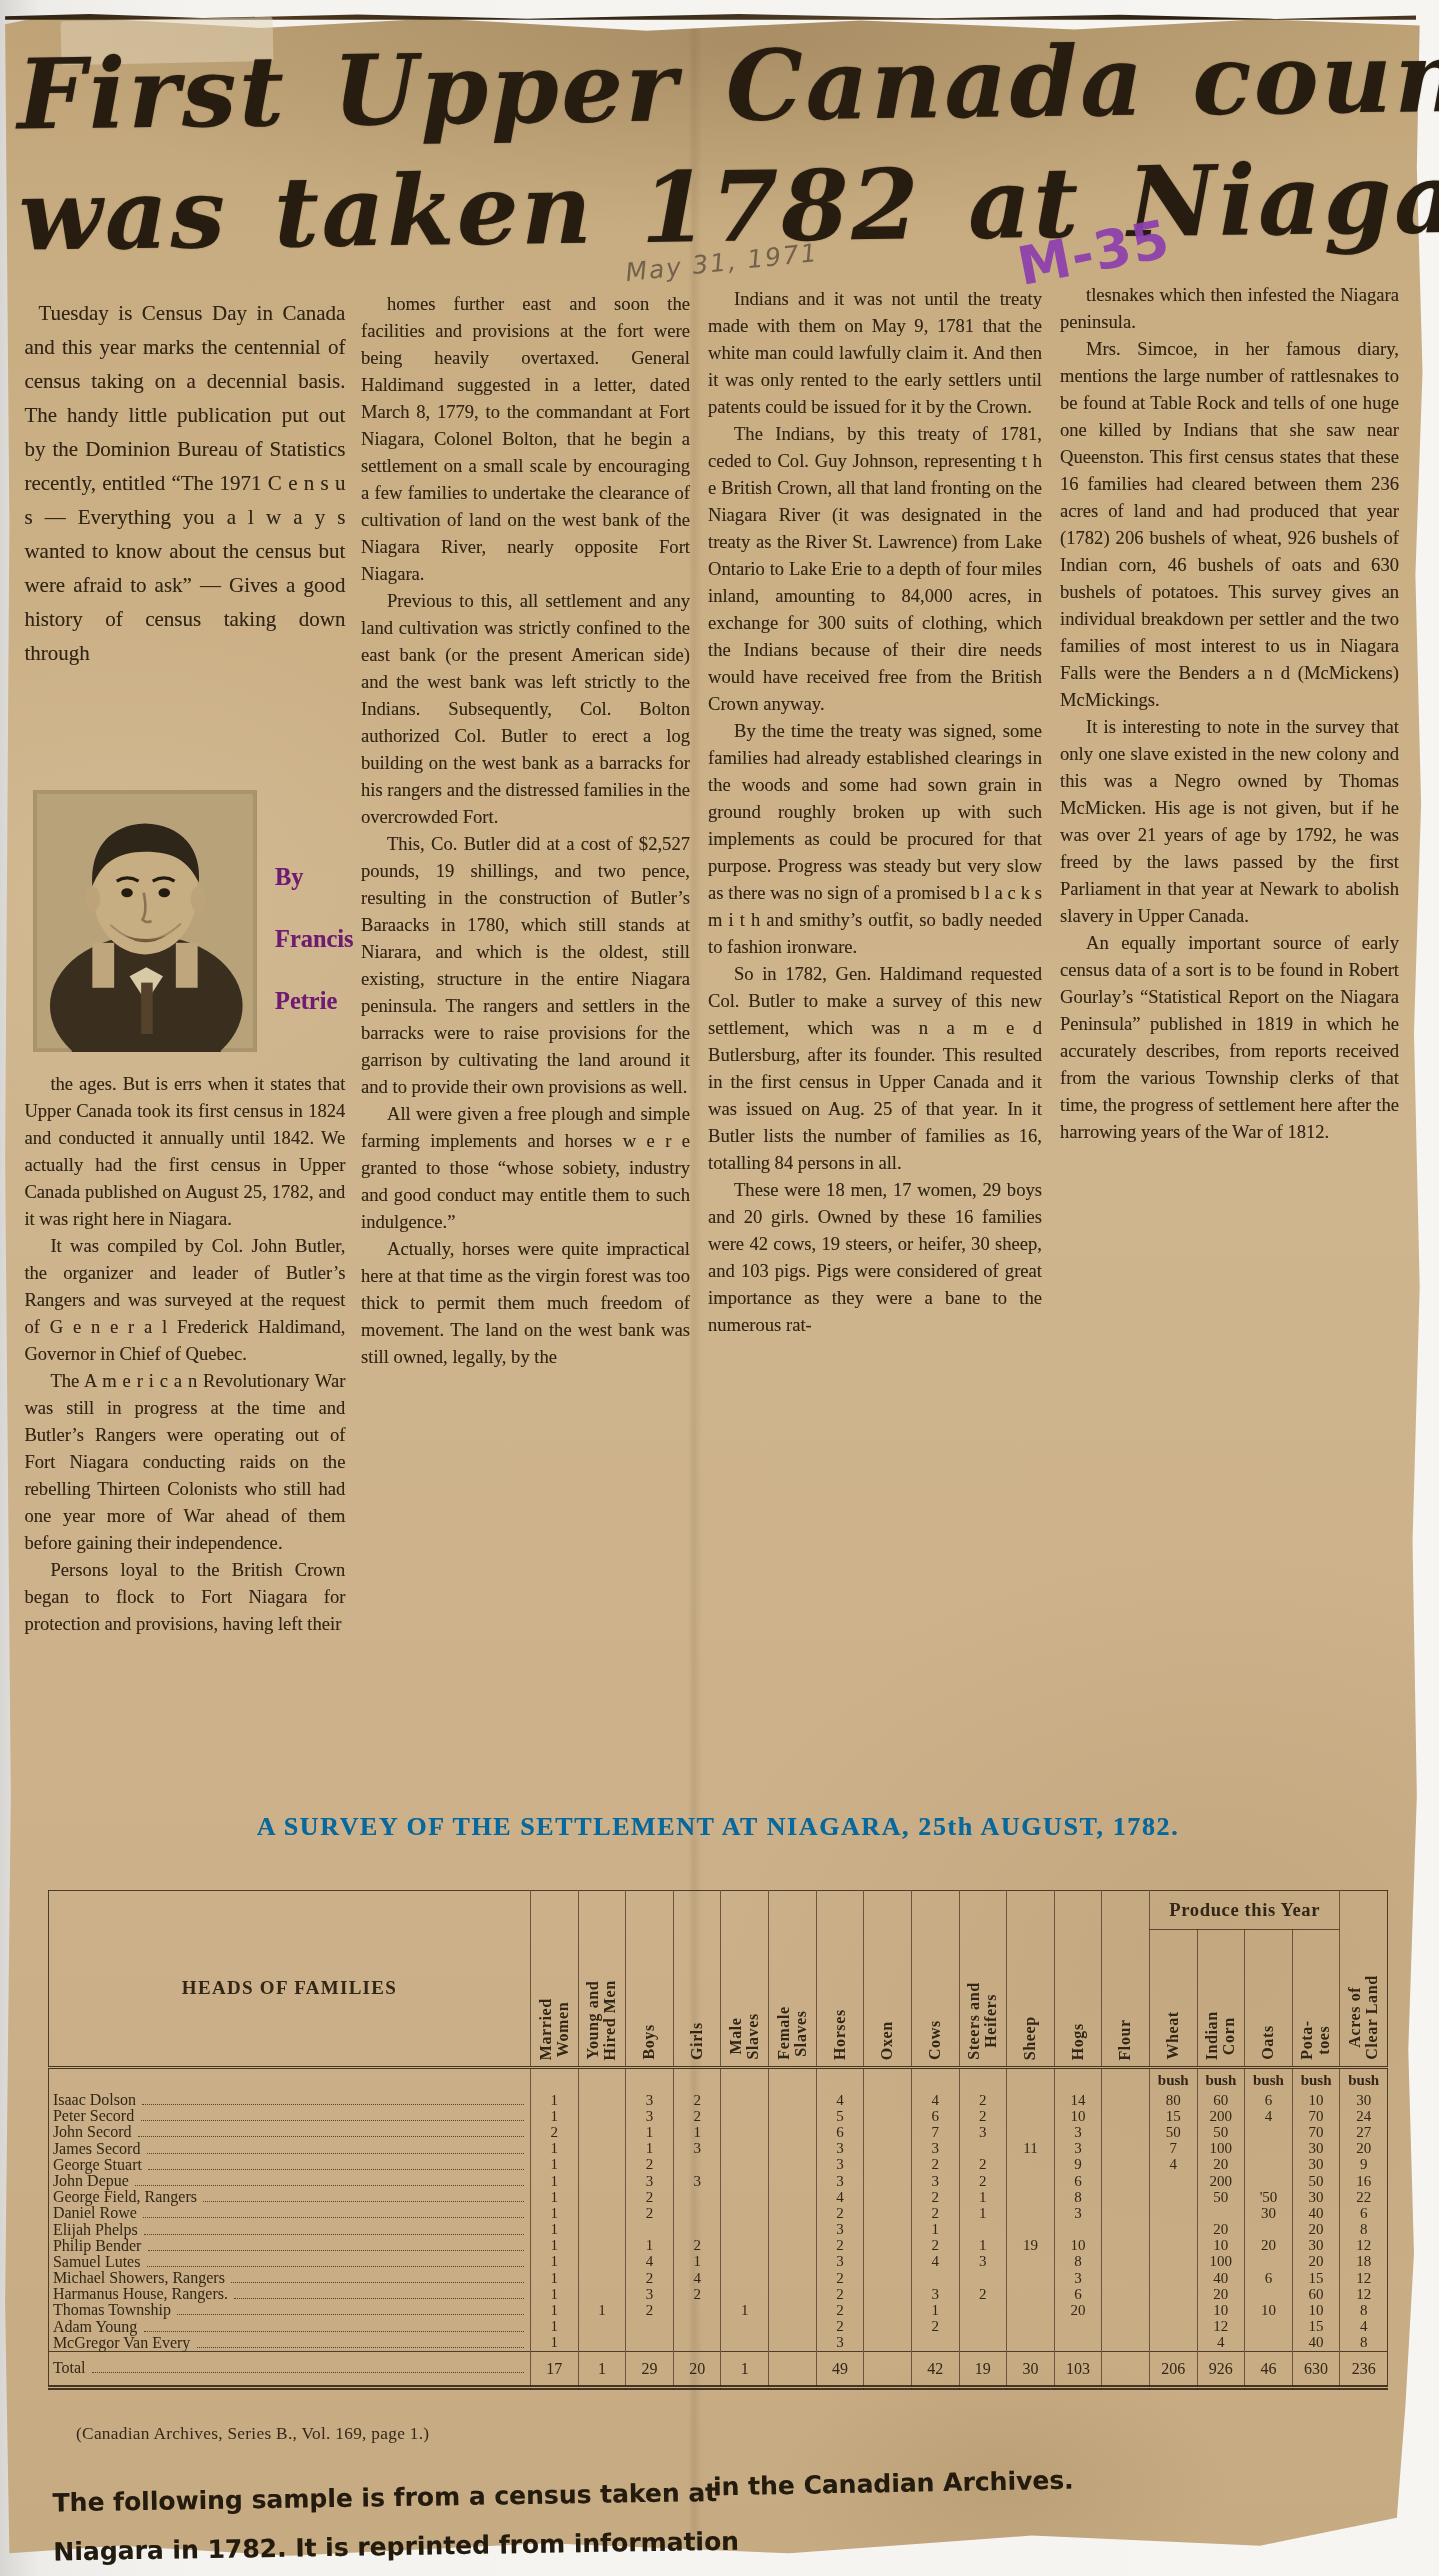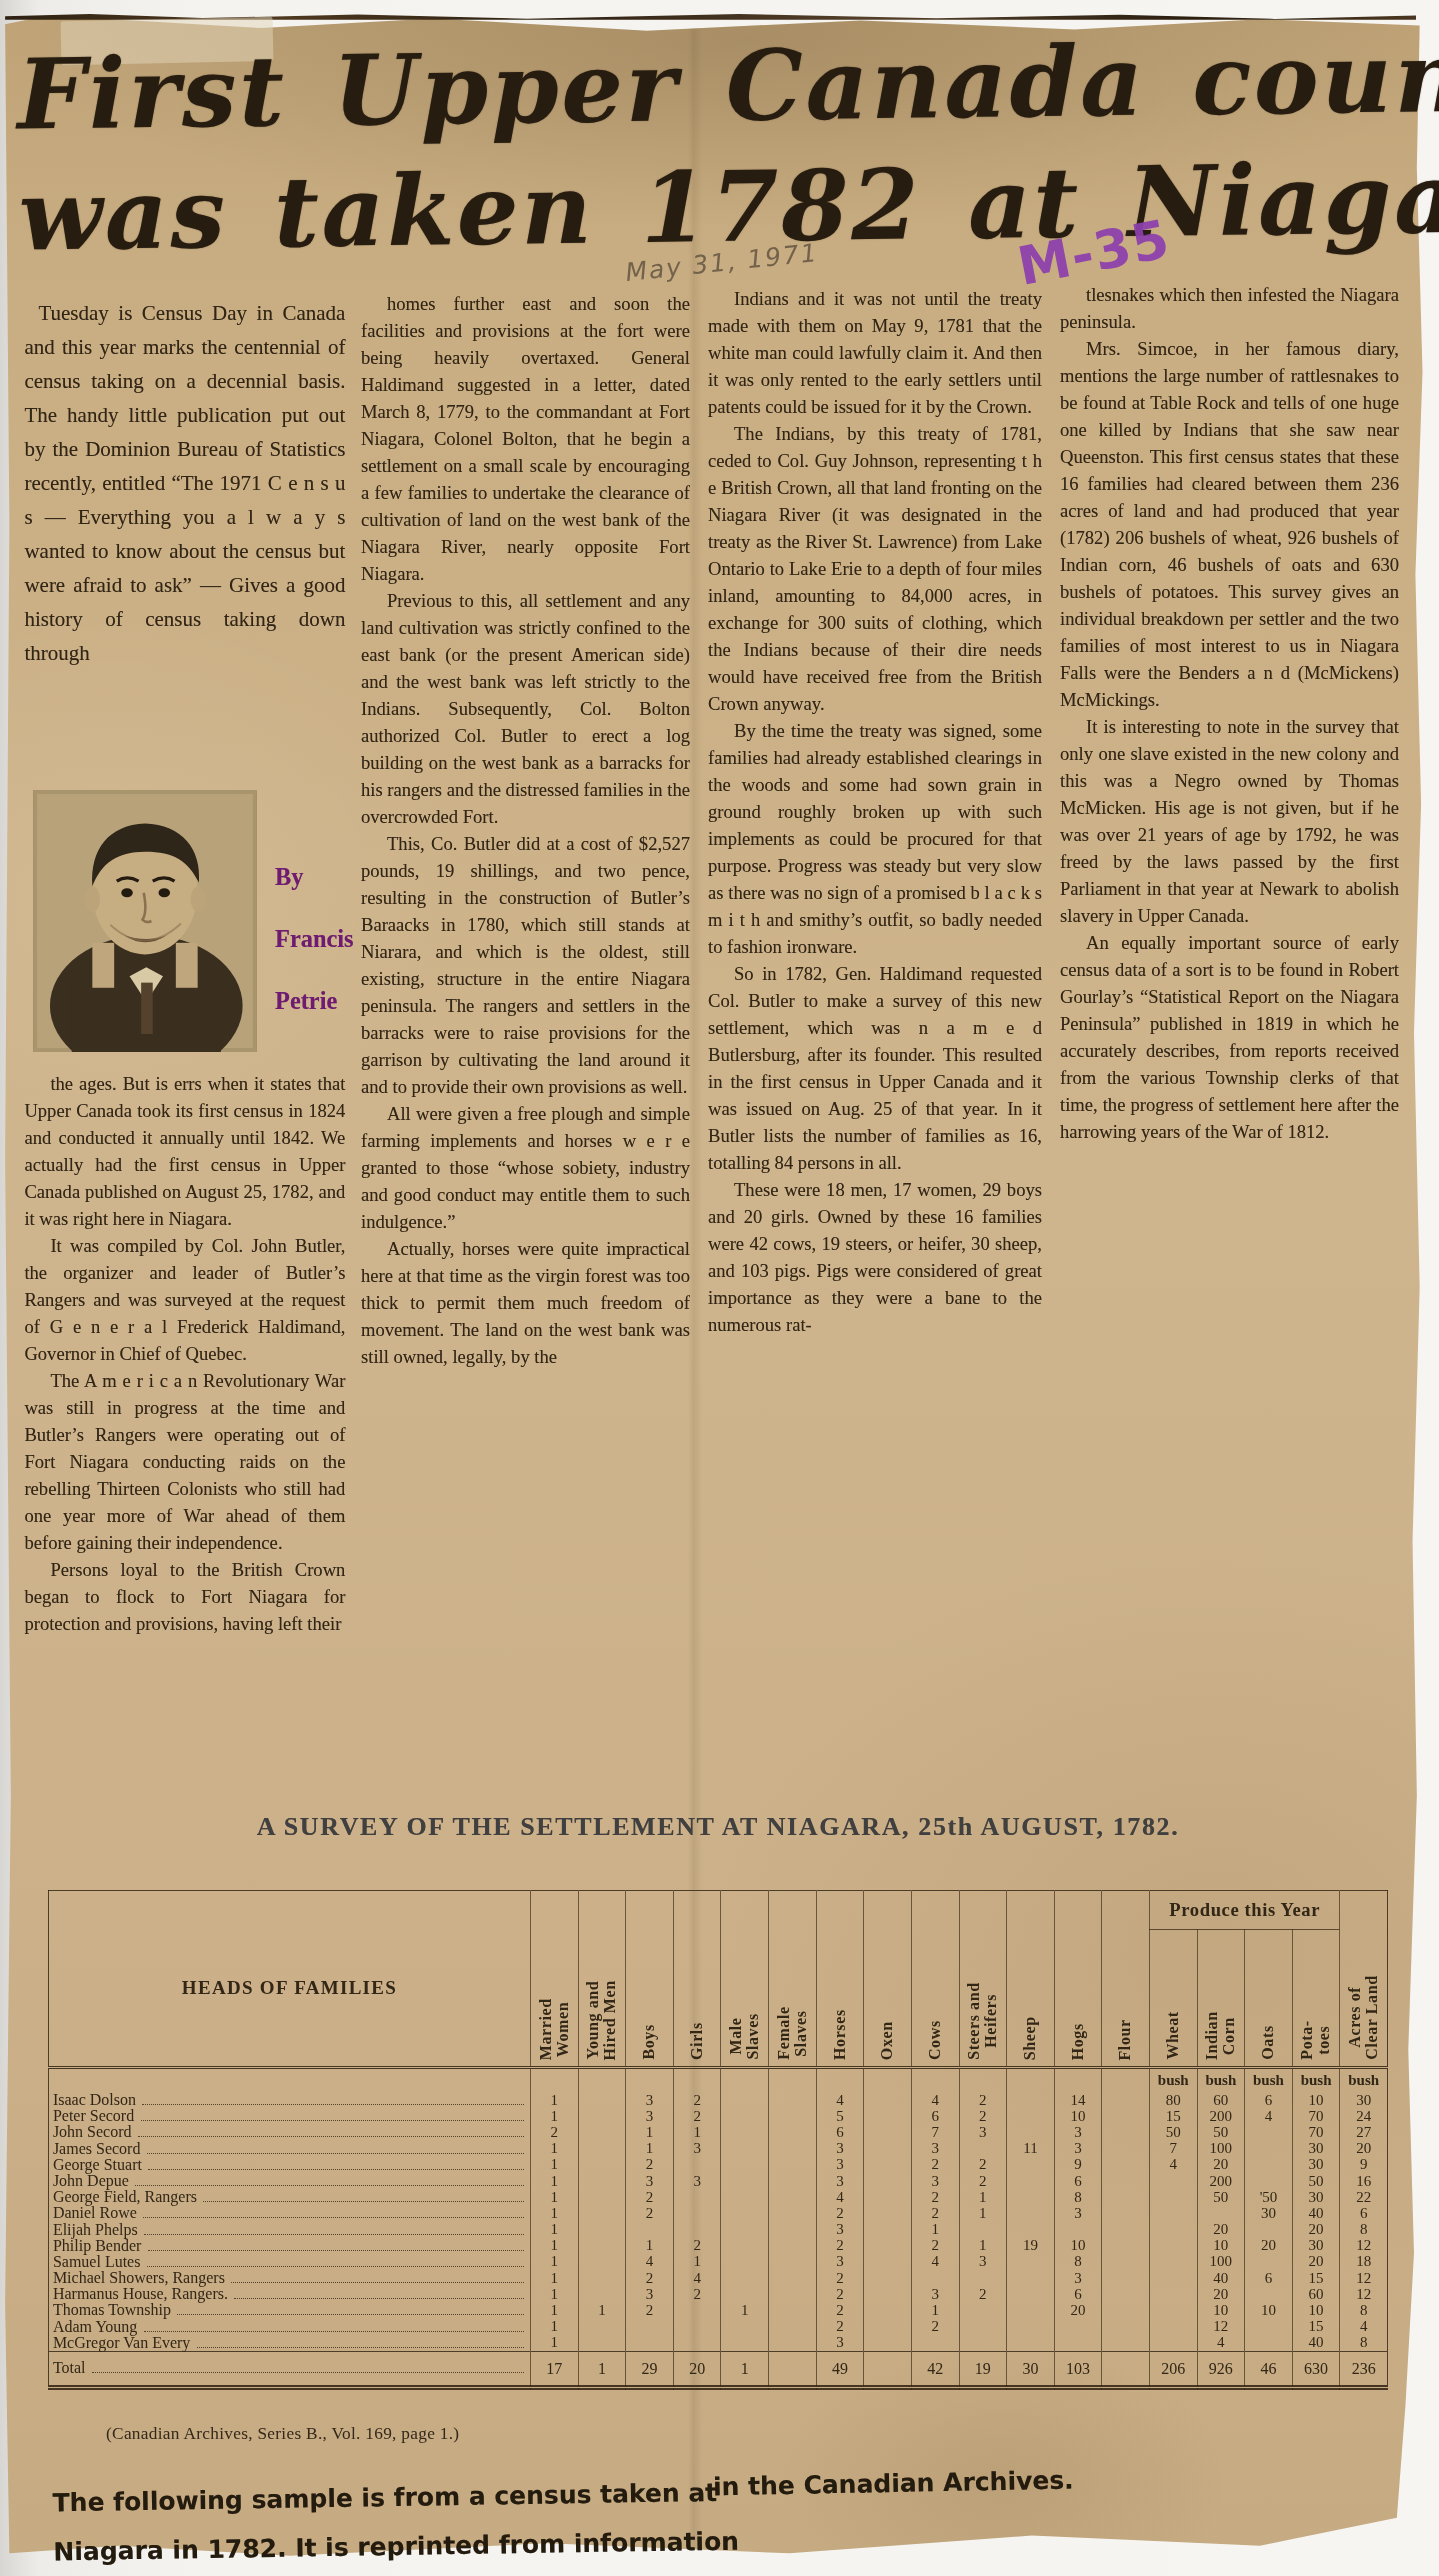--- a/index.html
+++ b/index.html
@@ -44,21 +44,21 @@
   #col3{left:708px;top:285px;width:334px;}
   #col4{left:1060px;top:281px;width:339px;}
 
   .photo{position:absolute;left:33px;top:790px;width:224px;height:262px;
     box-shadow:0 0 0 1.3px rgba(60,45,25,.35) inset;}
   .byline{position:absolute;left:275px;top:846px;font-size:24.4px;font-weight:bold;line-height:62px;
     color:#701a75;}
   .byline div{text-shadow:0 0 0.6px rgba(40,25,10,.4);}
 
   .table-title{position:absolute;left:48px;top:1812px;width:1340px;text-align:center;
-    font-size:26px;font-weight:bold;letter-spacing:1.6px;color:#404040;
+    font-size:26px;font-weight:bold;letter-spacing:1.6px;color:#0369a1;
     text-shadow:0 0 0.6px rgba(40,25,10,.4);}
 
   table.survey{position:absolute;left:48px;top:1890px;width:1340px;border-collapse:collapse;
     table-layout:fixed;color:#3226163;color:#322616;
     border:1.9px solid rgba(55,40,22,.85);border-bottom:5.1px double rgba(55,40,22,.9);}
   table.survey col.c-names{width:36%;}
   table.survey th,table.survey td{padding:0;}
   th.vh{border-left:1.3px solid rgba(64,48,28,.7);vertical-align:bottom;text-align:center;height:175px;}
   th.vh .vtext{writing-mode:vertical-rl;transform:rotate(180deg);white-space:pre-line;
     display:inline-block;font-size:16px;line-height:16.7px;font-weight:bold;letter-spacing:0.6px;
@@ -72,21 +72,21 @@
   tr.unit-row td:first-child{border-left:none;}
   tbody tr.datarow td{height:15px;}
   td.num{border-left:1.3px solid rgba(64,48,28,.7);font-size:15px;text-align:center;line-height:15px;}
   td.namecell{font-size:16px;line-height:15px;}
   td.namecell .wrap{display:flex;align-items:baseline;}
   td.namecell .nm{white-space:nowrap;padding-left:3.9px;}
   td.namecell .leader{flex:1;border-bottom:1.9px dotted rgba(55,40,22,.8);margin:0 6.4px 3.2px 6.4px;height:0.6px;}
   tr.totals td{border-top:1.9px solid rgba(55,40,22,.85);height:33px;font-size:16px;vertical-align:middle;}
   tr.totals td.num{font-size:16px;margin-left:12px;}
 
-  .source-note{position:absolute;left:76px;top:2424px;font-size:17.3px;color:#34281a;letter-spacing:0.3px;margin-left:30px;}
+  .source-note{position:absolute;left:76px;top:2424px;font-size:17.3px;color:#34281a;letter-spacing:0.3px;}
   .caption{font-family:"DejaVu Sans","Liberation Sans",sans-serif;font-weight:bold;
     font-size:25px;color:#241b0f;white-space:nowrap;text-shadow:0 0 0.6px rgba(35,22,8,.35);}
   .caption-left{position:absolute;left:53px;top:2473px;line-height:49px;transform:rotate(-0.9deg);}
   .caption-right{position:absolute;left:713px;top:2469px;transform:rotate(-1.1deg);}
 </style>
 </head>
 <body>
 
 <div id="scan">
   <div class="clipping"></div>

